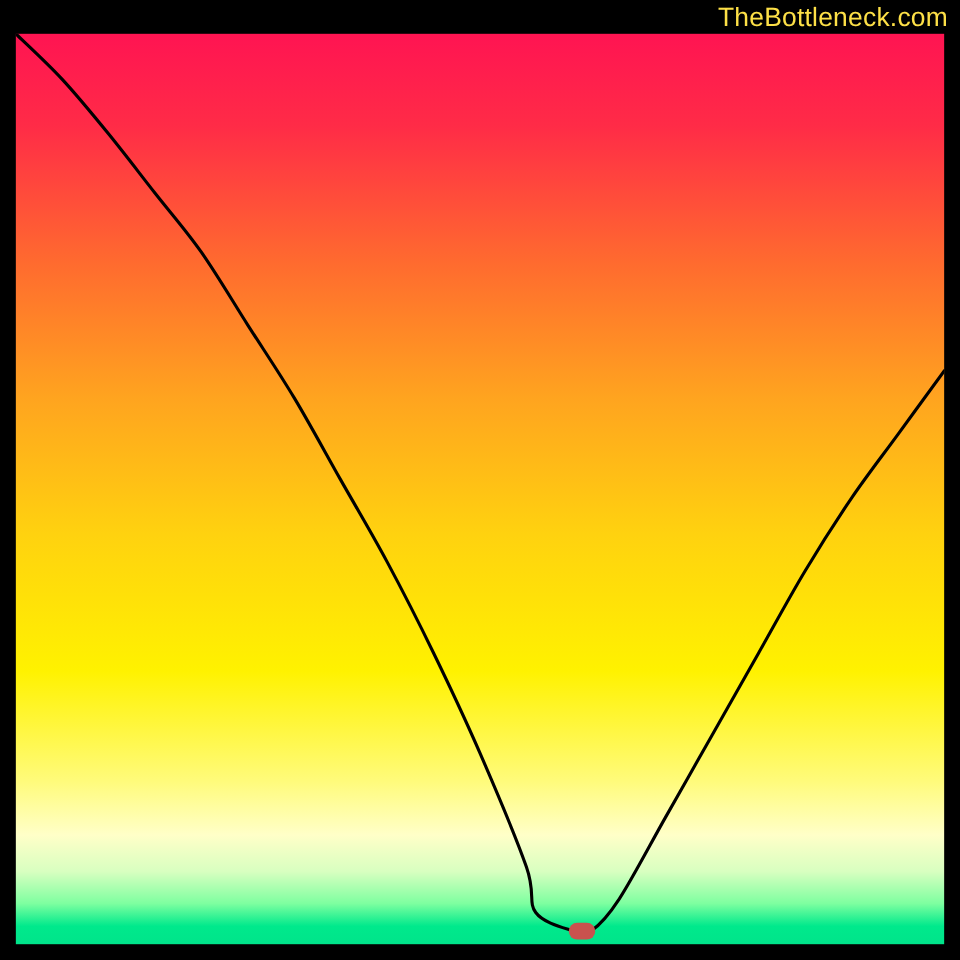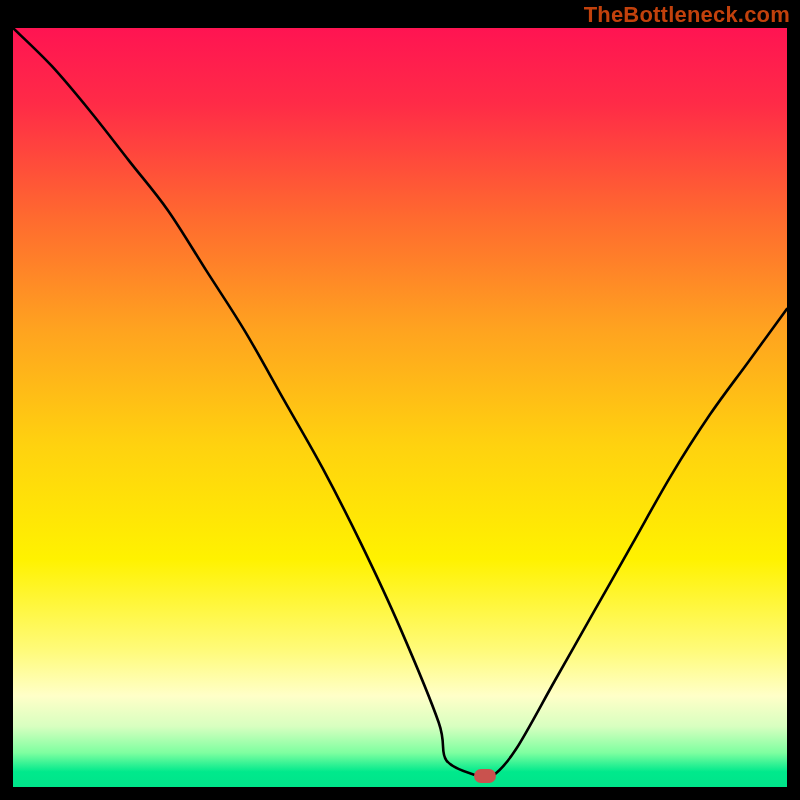--- a/index.html
+++ b/index.html
@@ -14,23 +14,23 @@
   .frame {
     position: relative;
     width: 800px;
     height: 800px;
     background: #000;
   }
   .attribution {
     position: absolute;
     top: 2px;
     right: 10px;
-    color: #c2410c;
+    color: #fde047;
     font-size: 22px;
-    font-weight: 700;
+    font-weight: 400;
     letter-spacing: 0.2px;
     z-index: 10;
   }
   .plot-outer {
     position: absolute;
     left: 13px;
     top: 28px;
     width: 774px;
     height: 759px;
     background: #000;

